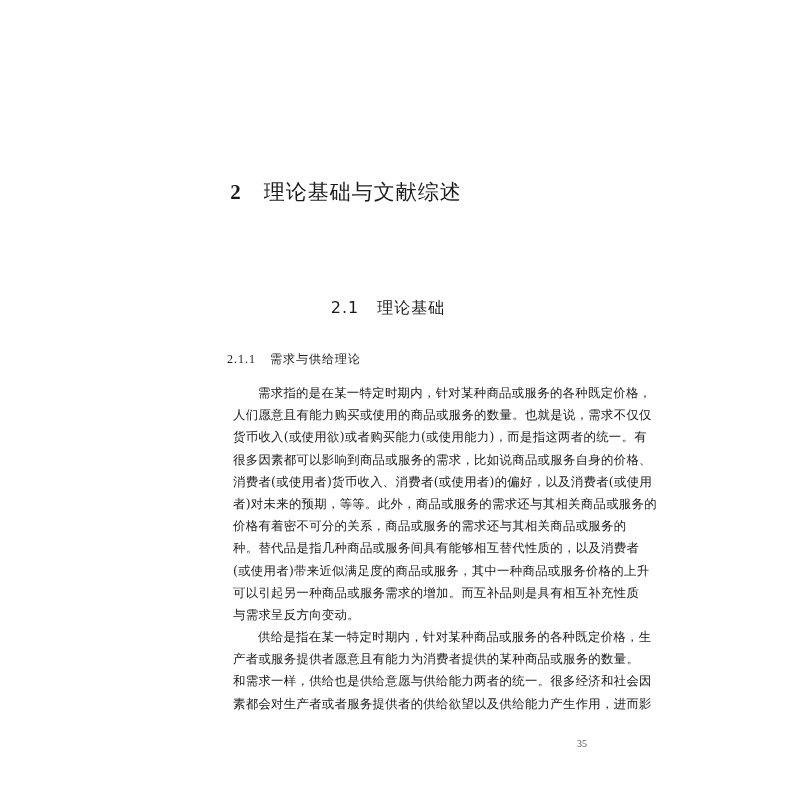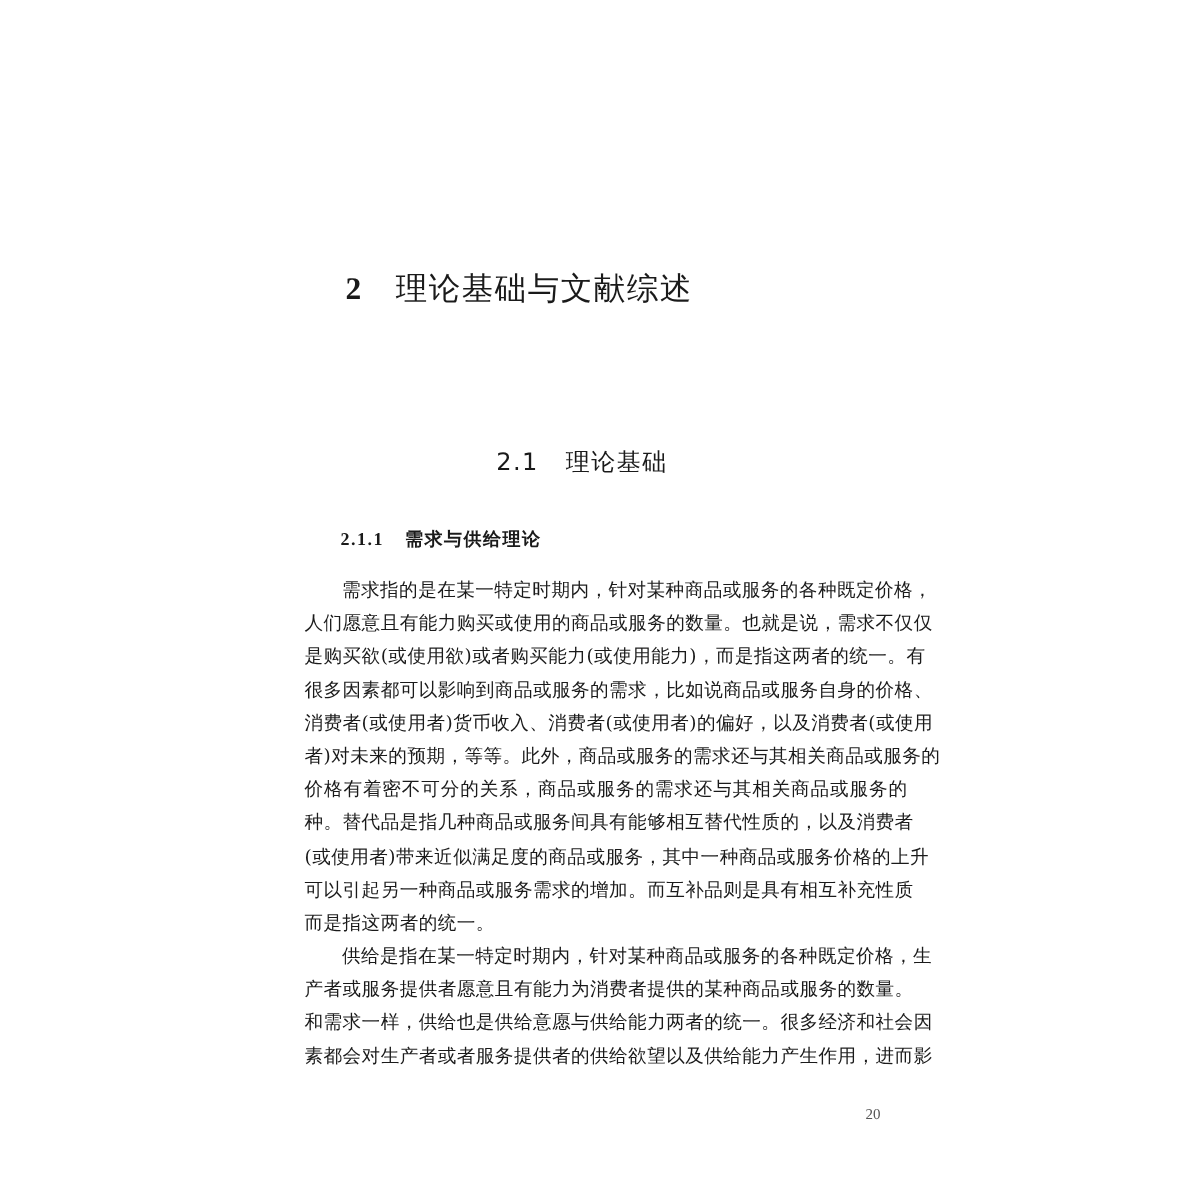--- a/index.html
+++ b/index.html
@@ -5,25 +5,25 @@
   html, body { margin: 0; padding: 0; background: #ffffff; }
   body { width: 800px; height: 800px; position: relative; overflow: hidden;
          font-family: "DejaVu Serif", "Liberation Serif", serif; color: #1a1a1a; }
   .chapter-title { position: absolute; top: 178px; left: 0; width: 692px; text-align: center;
          font-size: 21px; letter-spacing: 1px; }
   .chapter-title .num { font-weight: bold; font-family: "Liberation Serif", serif; margin-right: 22px; }
   .section-title { position: absolute; top: 298px; left: 0; width: 776px; text-align: center;
          font-size: 16px; font-family: "DejaVu Sans", "Liberation Sans", sans-serif; letter-spacing: 1px; }
   .section-title .num { margin-right: 18px; }
   .subsection-title { position: absolute; top: 351px; left: 227px; font-size: 12px;
-         font-family: "DejaVu Sans", "Liberation Sans", sans-serif; font-weight: bold; letter-spacing: 1px; }
+         font-family: "DejaVu Sans", "Liberation Sans", sans-serif; font-weight: normal; letter-spacing: 1px; }
   .subsection-title .num { font-family: "Liberation Serif", serif; margin-right: 14px; }
   .body-lines { position: absolute; top: 382px; left: 203px; width: 402px; }
   .line { height: 22.2px; line-height: 22.2px; font-size: 12.4px; white-space: nowrap;
-          text-align: justify; text-align-last: justify; letter-spacing: 0.3px; }
+          text-align: justify; text-align-last: justify; letter-spacing: 0.3px; margin-left: 30px; }
   .line.indent { padding-left: 25px; }
   .line.last { text-align-last: left; }
   .page-number { position: absolute; top: 738px; left: 577px; font-size: 10px; color: #555;
           font-family: "Liberation Serif", serif; }
 </style>
 </head>
 <body>
 
 <div class="chapter-title">
   <span class="num">2</span><span>理论基础与文献综述</span>
@@ -33,28 +33,28 @@
   <span class="num">2.1</span><span>理论基础</span>
 </div>
 
 <div class="subsection-title">
   <span class="num">2.1.1</span><span>需求与供给理论</span>
 </div>
 
 <div class="body-lines">
   <div class="line indent">需求指的是在某一特定时期内，针对某种商品或服务的各种既定价格，</div>
   <div class="line">人们愿意且有能力购买或使用的商品或服务的数量。也就是说，需求不仅仅</div>
-  <div class="line">是购买欲(或使用欲)或者购买能力(或使用能力)，而是指这两者的统一。有</div>
+  <div class="line">货币收入(或使用欲)或者购买能力(或使用能力)，而是指这两者的统一。有</div>
   <div class="line">很多因素都可以影响到商品或服务的需求，比如说商品或服务自身的价格、</div>
   <div class="line">消费者(或使用者)货币收入、消费者(或使用者)的偏好，以及消费者(或使用</div>
   <div class="line">者)对未来的预期，等等。此外，商品或服务的需求还与其相关商品或服务的</div>
   <div class="line">价格有着密不可分的关系，商品或服务的需求还与其相关商品或服务的</div>
   <div class="line">种。替代品是指几种商品或服务间具有能够相互替代性质的，以及消费者</div>
   <div class="line">(或使用者)带来近似满足度的商品或服务，其中一种商品或服务价格的上升</div>
   <div class="line">可以引起另一种商品或服务需求的增加。而互补品则是具有相互补充性质</div>
-  <div class="line last">而是指这两者的统一。</div>
+  <div class="line last">与需求呈反方向变动。</div>
   <div class="line indent">供给是指在某一特定时期内，针对某种商品或服务的各种既定价格，生</div>
   <div class="line">产者或服务提供者愿意且有能力为消费者提供的某种商品或服务的数量。</div>
   <div class="line">和需求一样，供给也是供给意愿与供给能力两者的统一。很多经济和社会因</div>
   <div class="line">素都会对生产者或者服务提供者的供给欲望以及供给能力产生作用，进而影</div>
 </div>
 
-<div class="page-number">20</div>
+<div class="page-number">35</div>
 
 </body></html>

